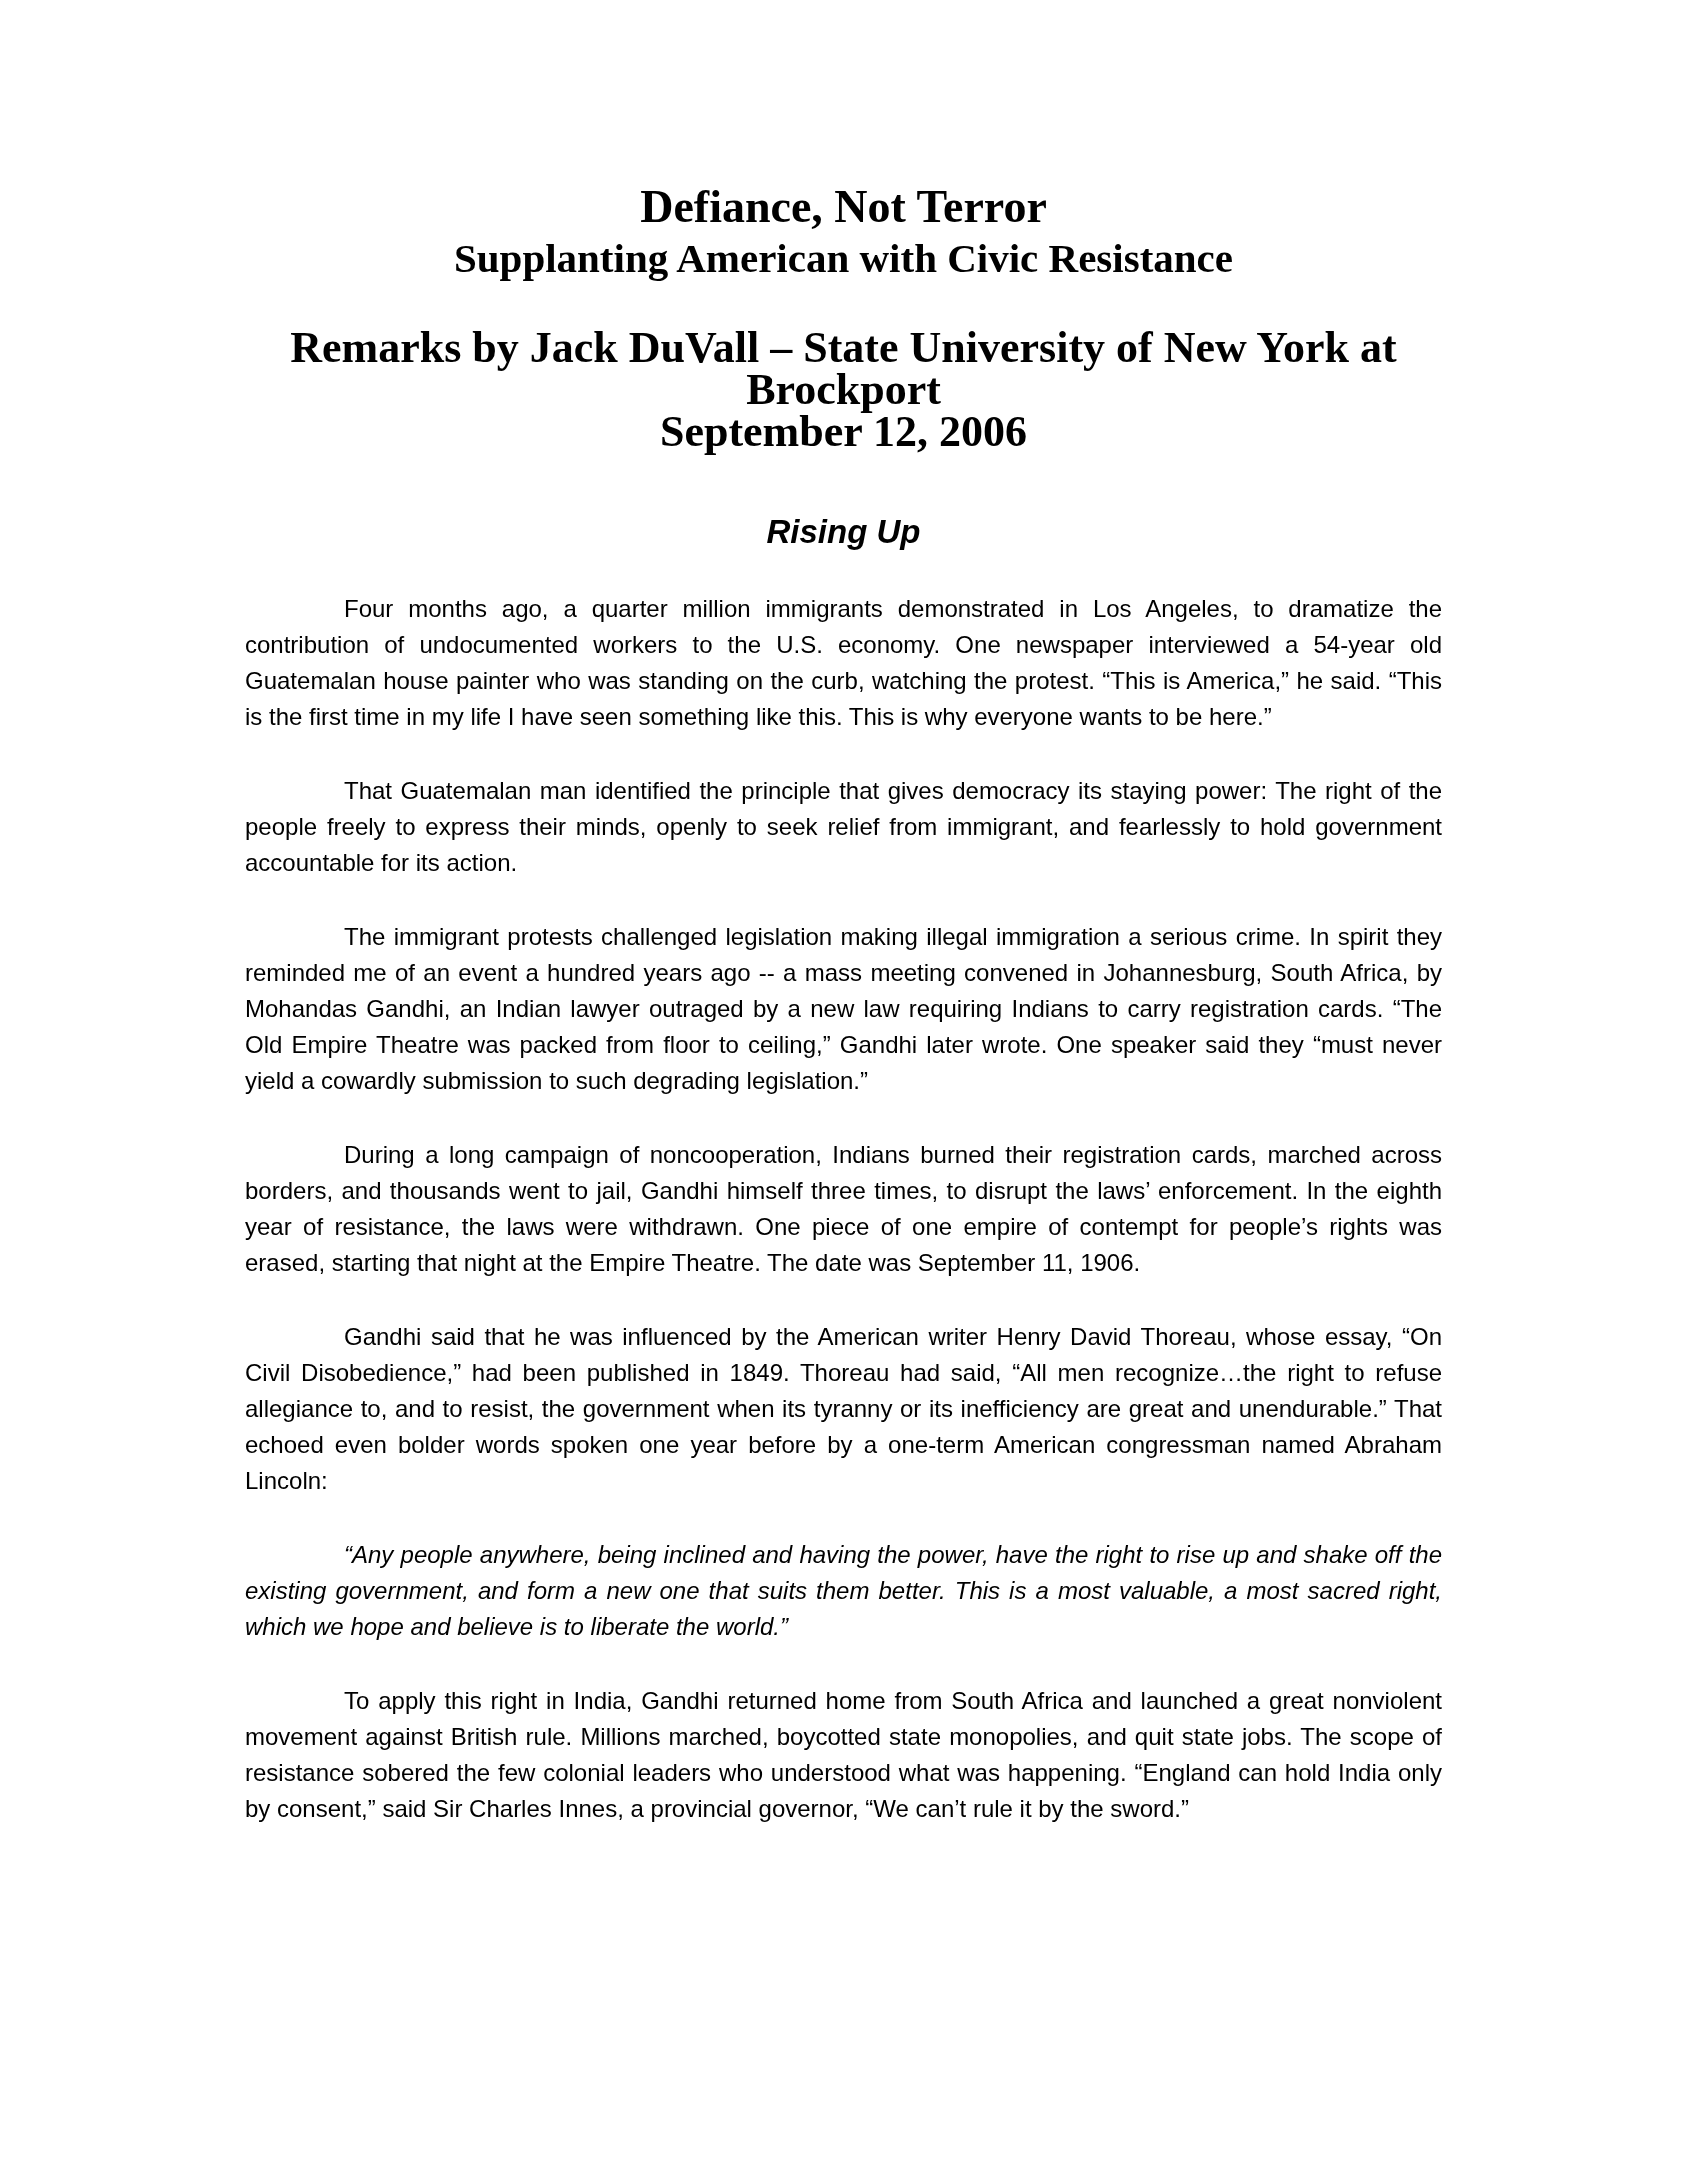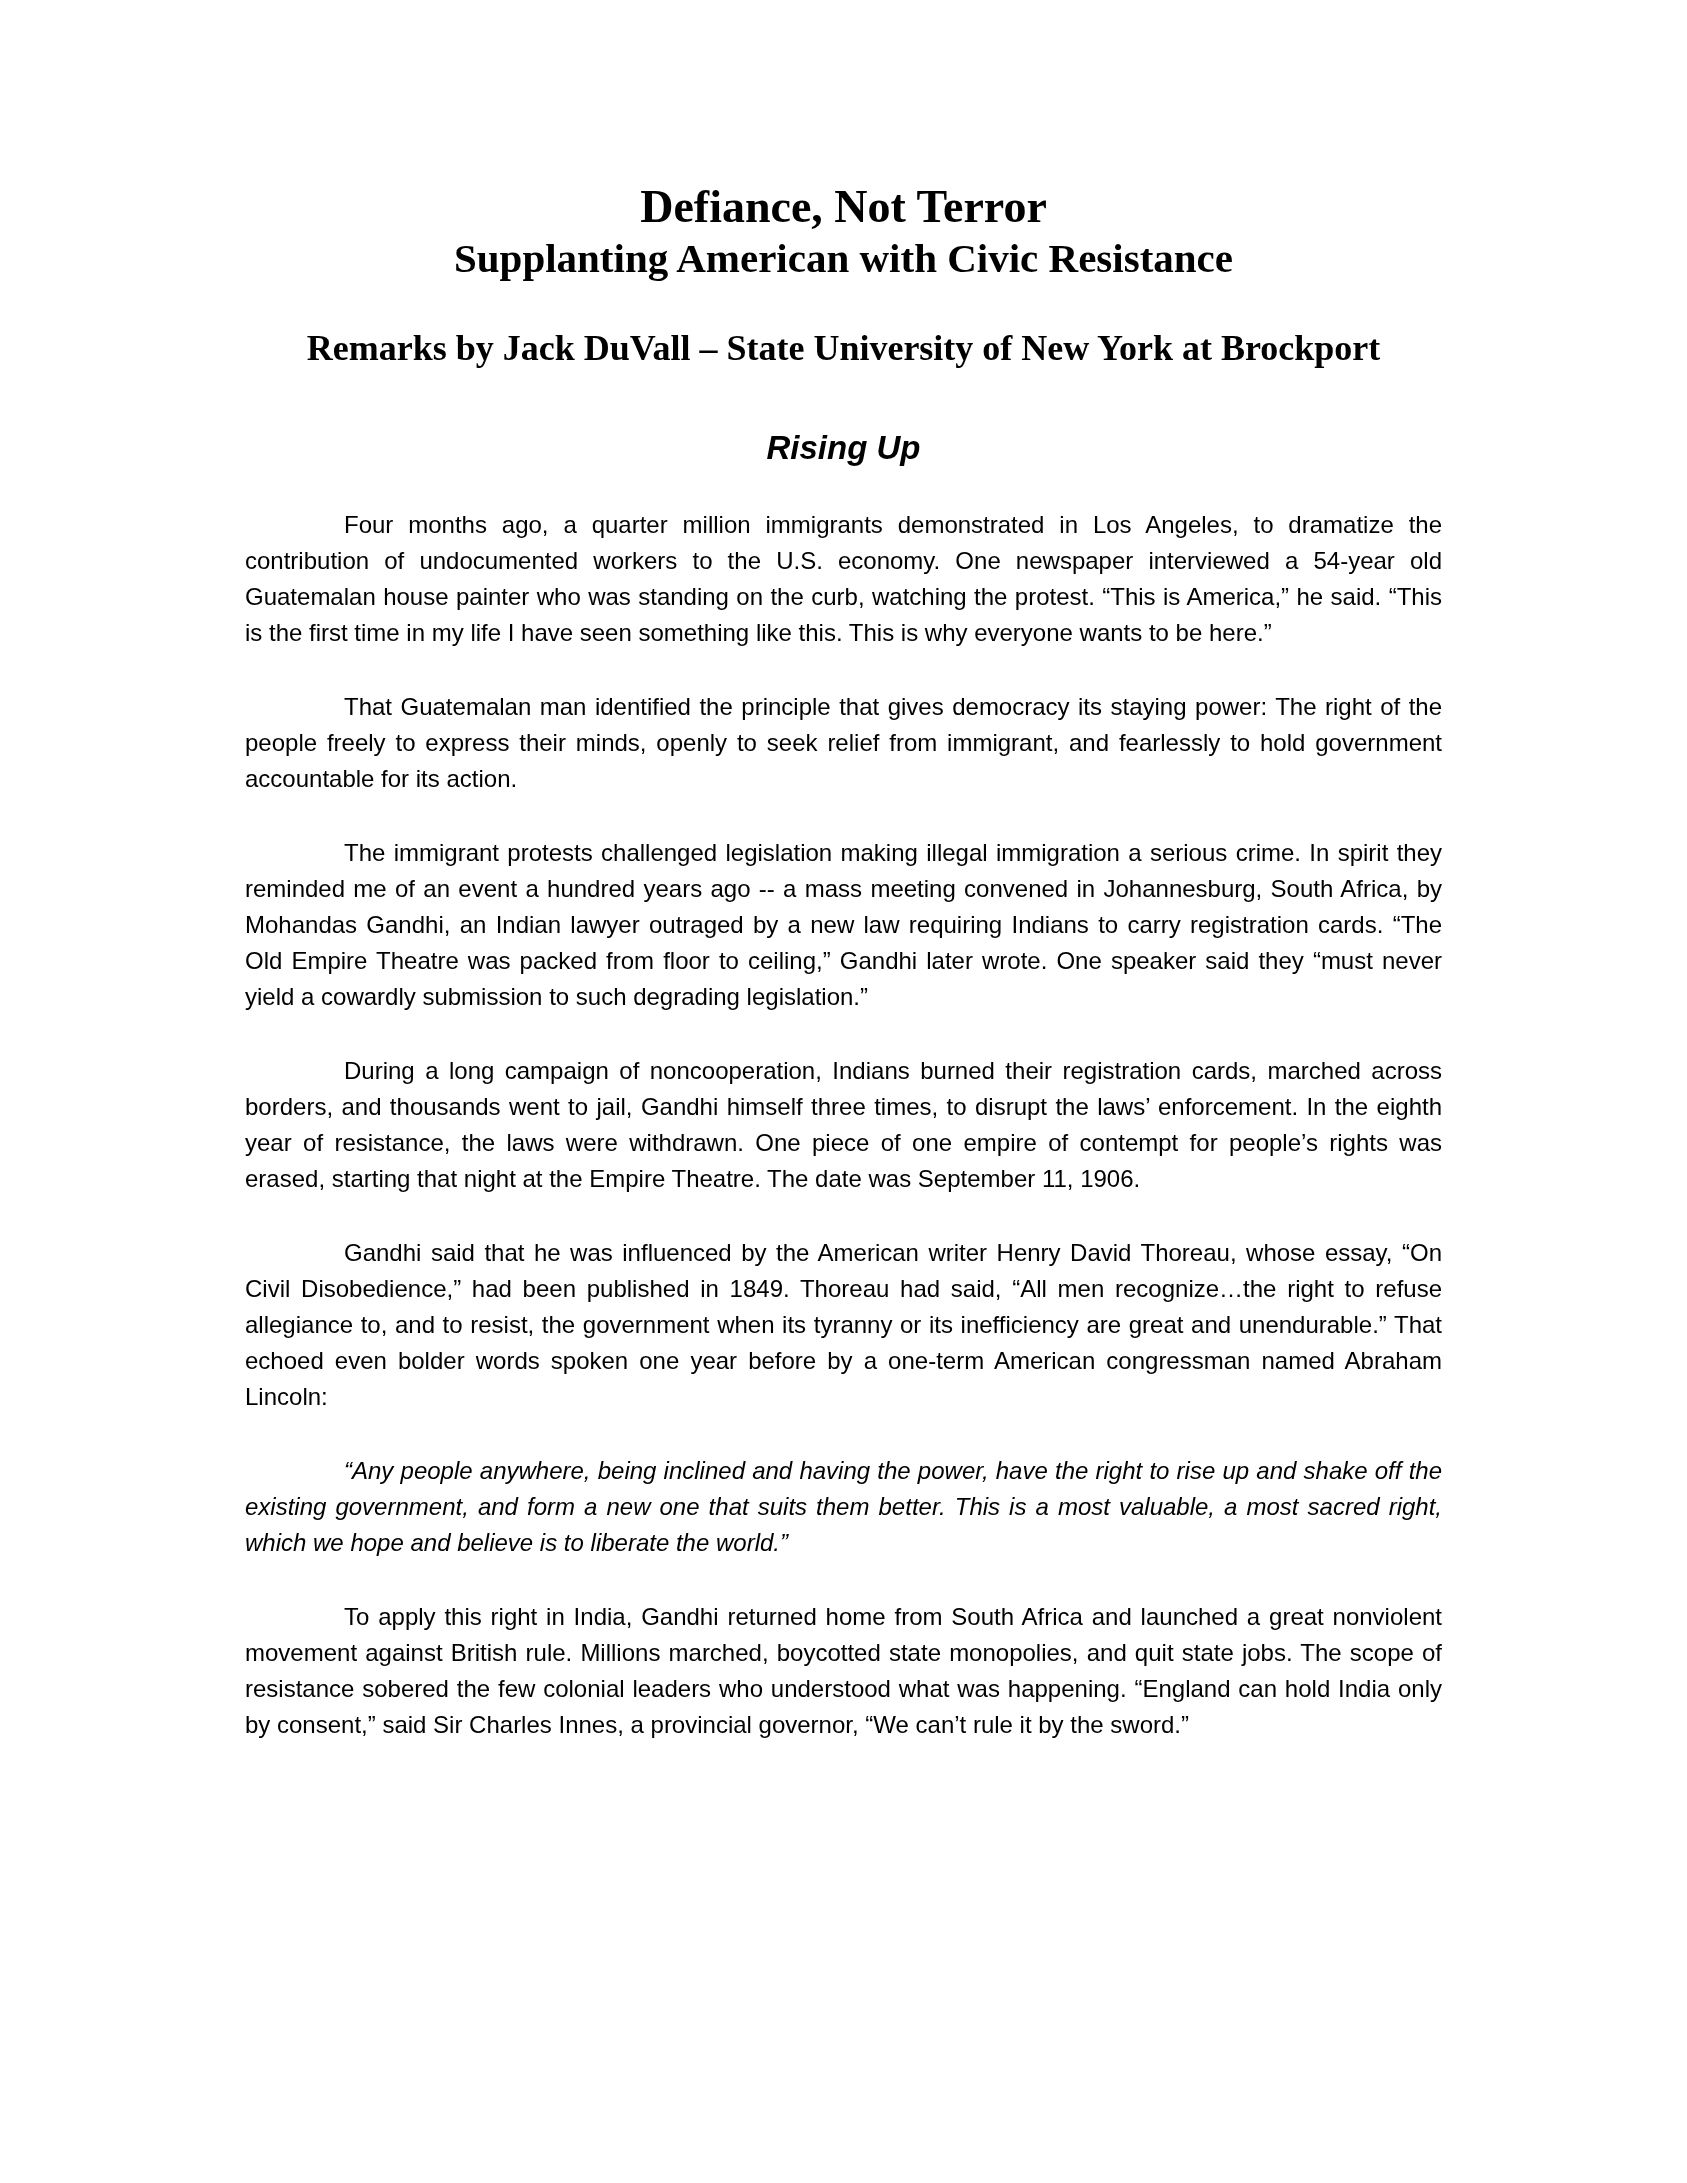--- a/index.html
+++ b/index.html
@@ -29,21 +29,21 @@
     font-size: 46px;
     line-height: 54px;
     margin: 0;
   }
   .doc-subtitle {
     font-size: 41px;
     line-height: 49px;
     margin: 0 0 44px 0;
   }
   .byline, .date-line {
-    font-size: 36px;
+    font-size: 44px;
     line-height: 42px;
     margin: 0;
   }
   .section-heading {
     font-family: "Liberation Sans", sans-serif;
     font-style: italic;
     font-size: 33px;
     line-height: 37px;
     text-align: center;
     margin: 60px 0 41px 0;
@@ -63,20 +63,21 @@
 </style>
 </head>
 <body>
 
 <div class="page">
 
   <div class="title-block">
     <h1 class="doc-title">Defiance, Not Terror</h1>
     <h2 class="doc-subtitle">Supplanting American with Civic Resistance</h2>
     <div class="byline">Remarks by Jack DuVall – State University of New York at Brockport</div>
+    <div class="date-line">September 12, 2006</div>
   </div>
 
   <div class="section-heading">Rising Up</div>
 
   <div class="body-text">
     <p>Four months ago, a quarter million immigrants demonstrated in Los Angeles, to dramatize the contribution of undocumented workers to the U.S. economy.  One newspaper interviewed a 54-year old Guatemalan house painter who was standing on the curb, watching the protest.  “This is America,” he said.  “This is the first time in my life I have seen something like this. This is why everyone wants to be here.”</p>
     <p>That Guatemalan man identified the principle that gives democracy its staying power:  The right of the people freely to express their minds, openly to seek relief from immigrant, and fearlessly to hold government accountable for its action.</p>
     <p>The immigrant protests challenged legislation making illegal immigration a serious crime.  In spirit they reminded me of an event a hundred years ago -- a mass meeting convened in Johannesburg, South Africa, by Mohandas Gandhi, an Indian lawyer outraged by a new law requiring Indians to carry registration cards.  “The Old Empire Theatre was packed from floor to ceiling,” Gandhi later wrote.  One speaker said they “must never yield a cowardly submission to such degrading legislation.”</p>
     <p>During a long campaign of noncooperation, Indians burned their registration cards, marched across borders, and thousands went to jail, Gandhi himself three times, to disrupt the laws’ enforcement.  In the eighth year of resistance, the laws were withdrawn.  One piece of one empire of contempt for people’s rights was erased, starting that night at the Empire Theatre.  The date was September 11, 1906.</p>
     <p>Gandhi said that he was influenced by the American writer Henry David Thoreau, whose essay, “On Civil Disobedience,” had been published in 1849.  Thoreau had said, “All men recognize…the right to refuse allegiance to, and to resist, the government when its tyranny or its inefficiency are great and unendurable.”  That echoed even bolder words spoken one year before by a one-term American congressman named Abraham Lincoln:</p>

